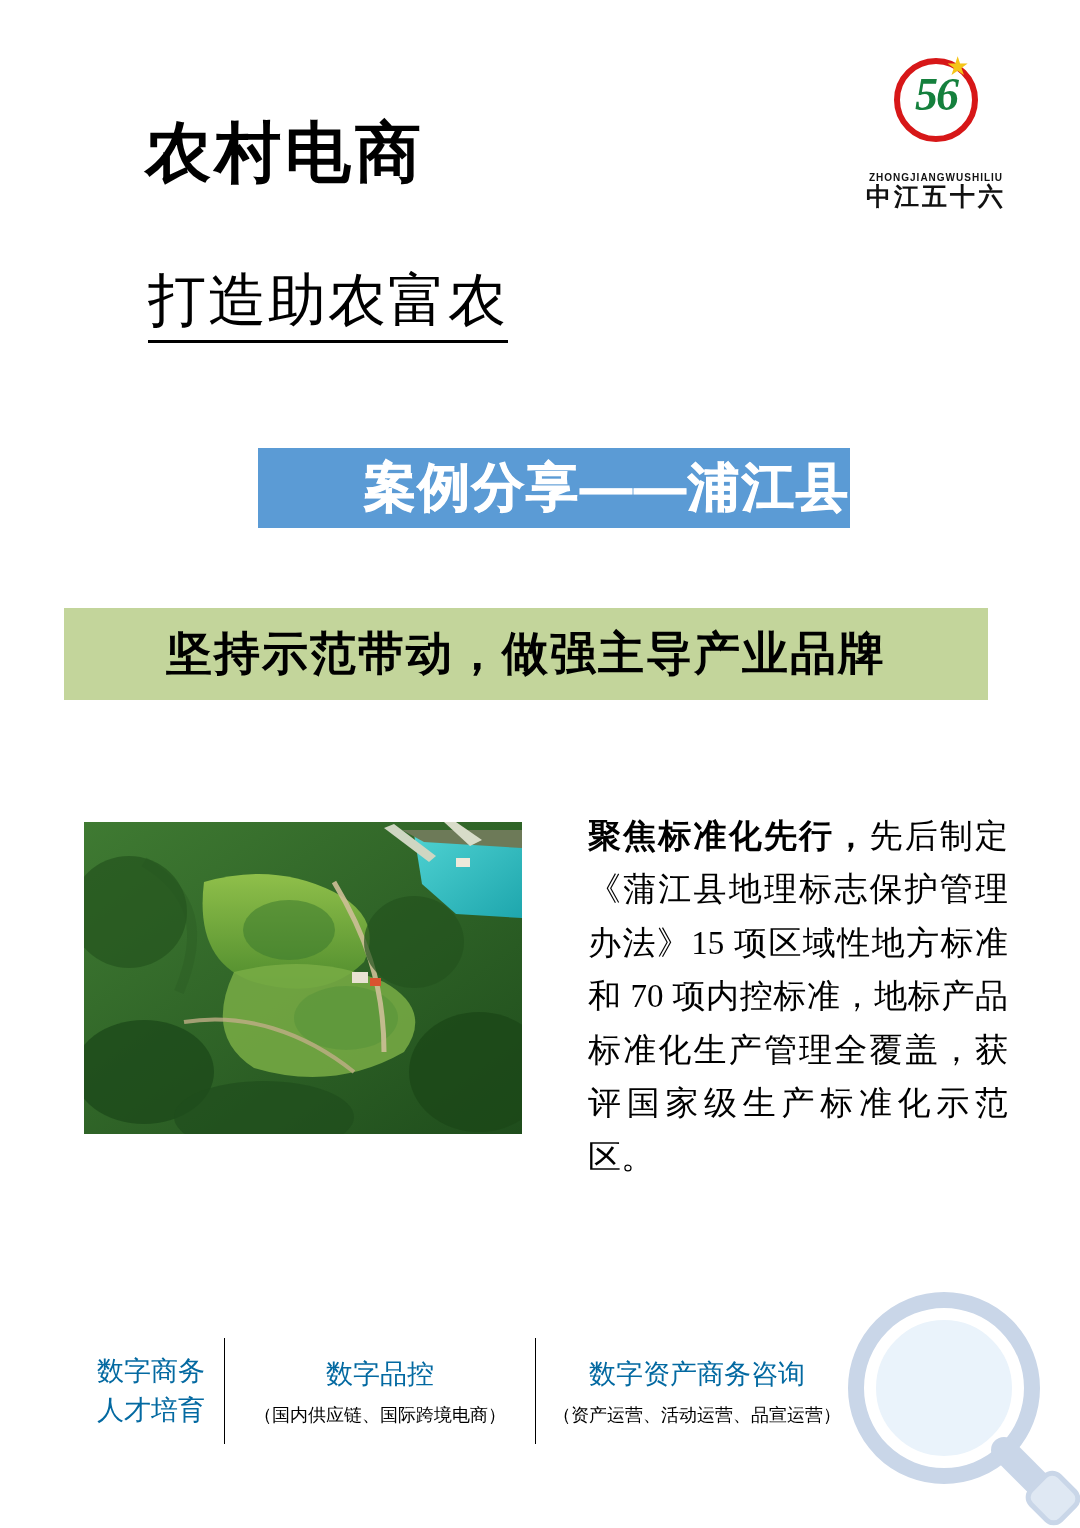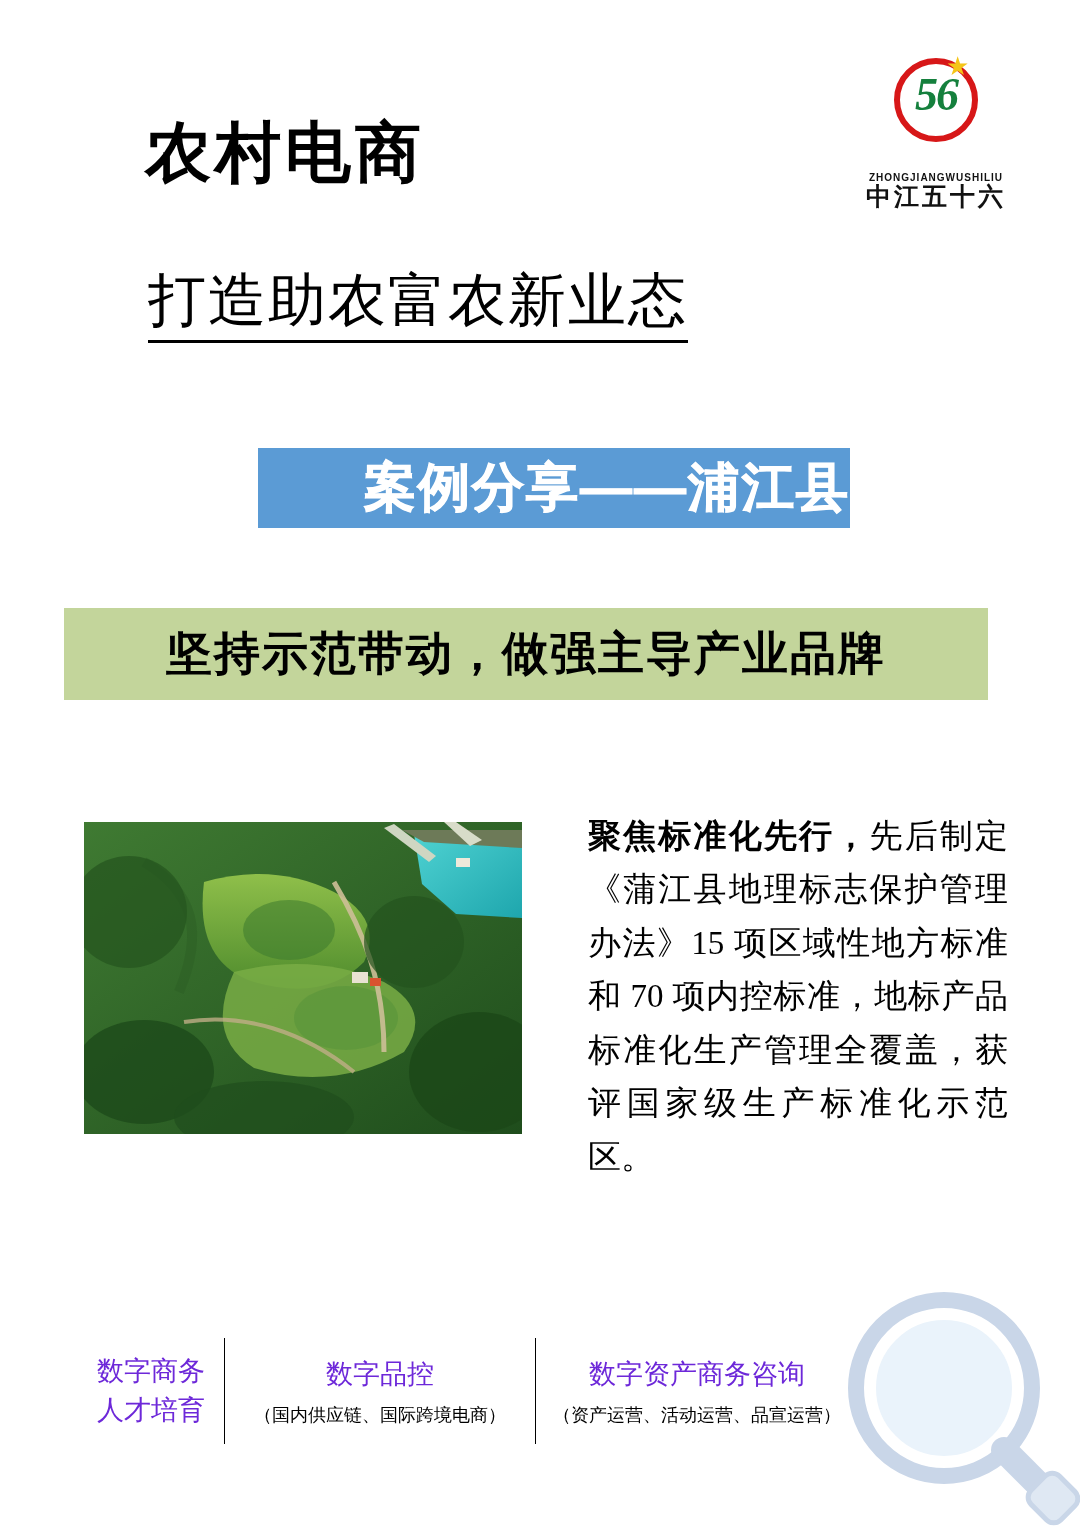--- a/index.html
+++ b/index.html
@@ -207,21 +207,21 @@
   .fsep {
     width: 1px;
     align-self: stretch;
     background: #000;
     margin: 6px 0;
   }
   .f-main {
     font-family: "Liberation Serif", serif;
     font-size: 27px;
     line-height: 1.45;
-    color: #6d28d9;
+    color: #0369a1;
     white-space: nowrap;
   }
   .f-sub {
     font-family: "Liberation Serif", serif;
     font-size: 18px;
     color: #000;
     margin-top: 8px;
     white-space: nowrap;
   }
 
@@ -244,21 +244,20 @@
     <div class="logo-star">★</div>
   </div>
   <div class="logo-cn">中江五十六</div>
   <div class="logo-en">ZHONGJIANGWUSHILIU</div>
 </div>
 
 <div class="title-main">农村电商</div>
 
 <div class="title-sub-wrap">
   <span class="title-sub">打造助农富农</span>
-    <span class="title-sub hl">新业态</span>
 </div>
 
 <div class="banner-blue">
   <span class="banner-blue-text">案例分享——浦江县</span>
 </div>
 
 <div class="banner-green">
   <span class="banner-green-text">坚持示范带动，做强主导产业品牌</span>
 </div>
 

